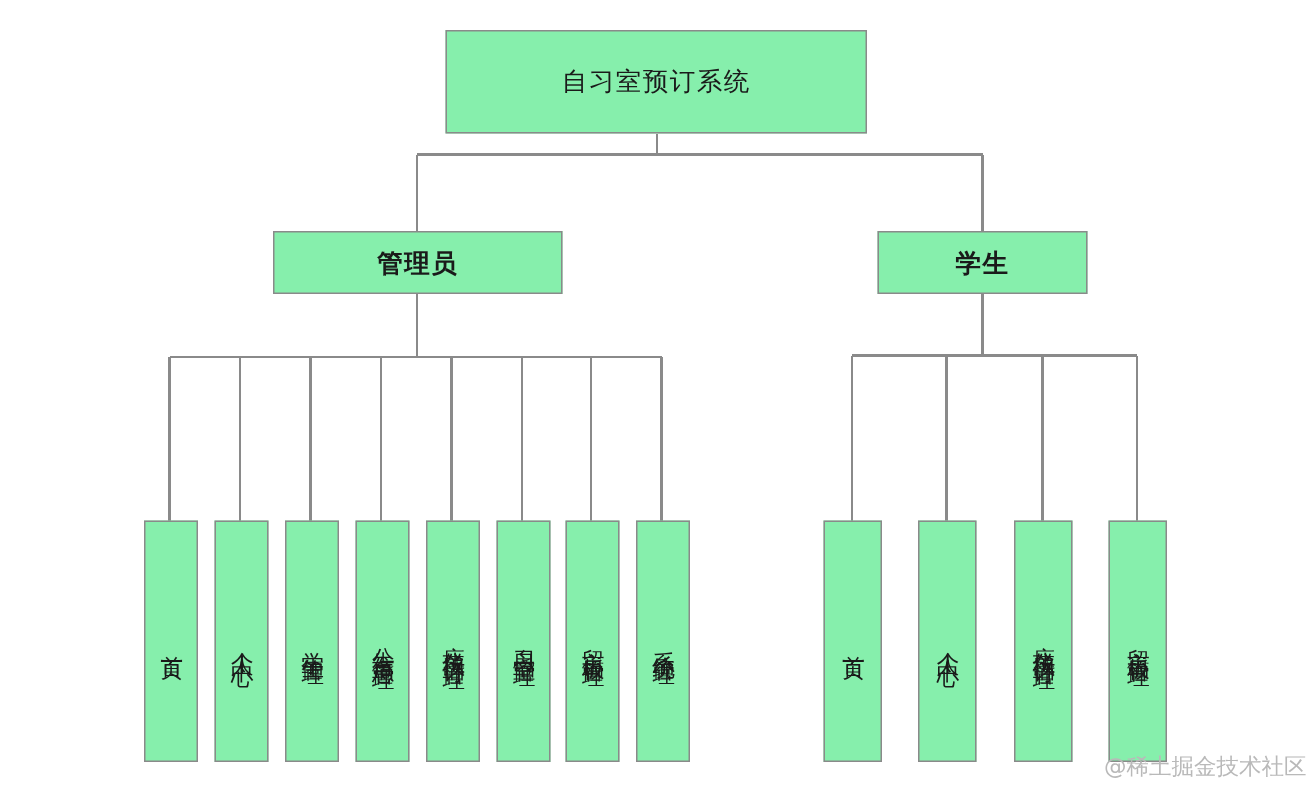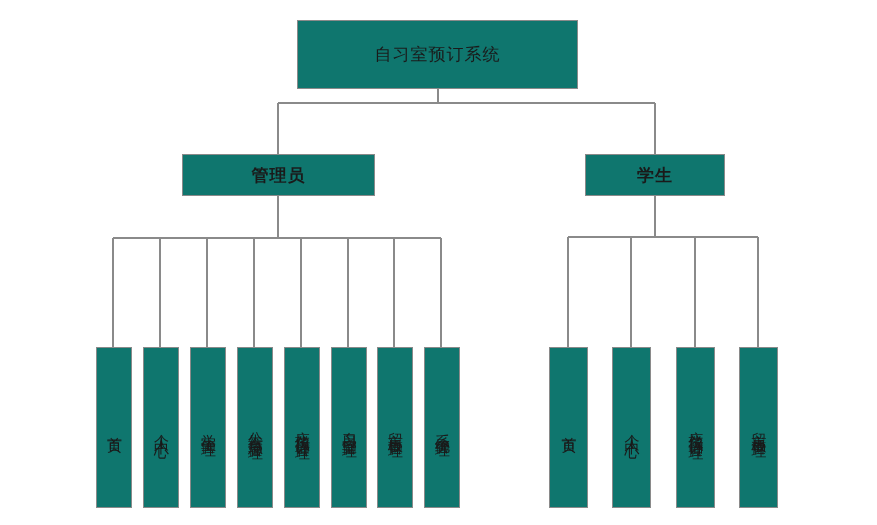--- a/index.html
+++ b/index.html
@@ -22,21 +22,21 @@
     position: absolute;
     left: 0;
     top: 0;
     width: 877px;
     height: 525px;
     pointer-events: none;
   }
   .node {
     position: absolute;
     box-sizing: border-box;
-    background: #0f766e;
+    background: #86efac;
     border: 1px solid #8a8a8a;
     display: flex;
     align-items: center;
     justify-content: center;
     color: #1a1a1a;
   }
   .node.root {
     font-size: 17px;
     letter-spacing: 1px;
   }
@@ -148,14 +148,15 @@
   <div class="node leaf" style="left:612px; top:347px; width:39px; height:161px;">
     <span class="leaf-label">个人中心</span>
   </div>
   <div class="node leaf" style="left:676px; top:347px; width:39px; height:161px;">
     <span class="leaf-label">座位预订管理</span>
   </div>
   <div class="node leaf" style="left:739px; top:347px; width:39px; height:161px;">
     <span class="leaf-label">留言板管理</span>
   </div>
 
+  <div class="watermark">@稀土掘金技术社区</div>
 
 </div>
 
 </body></html>

